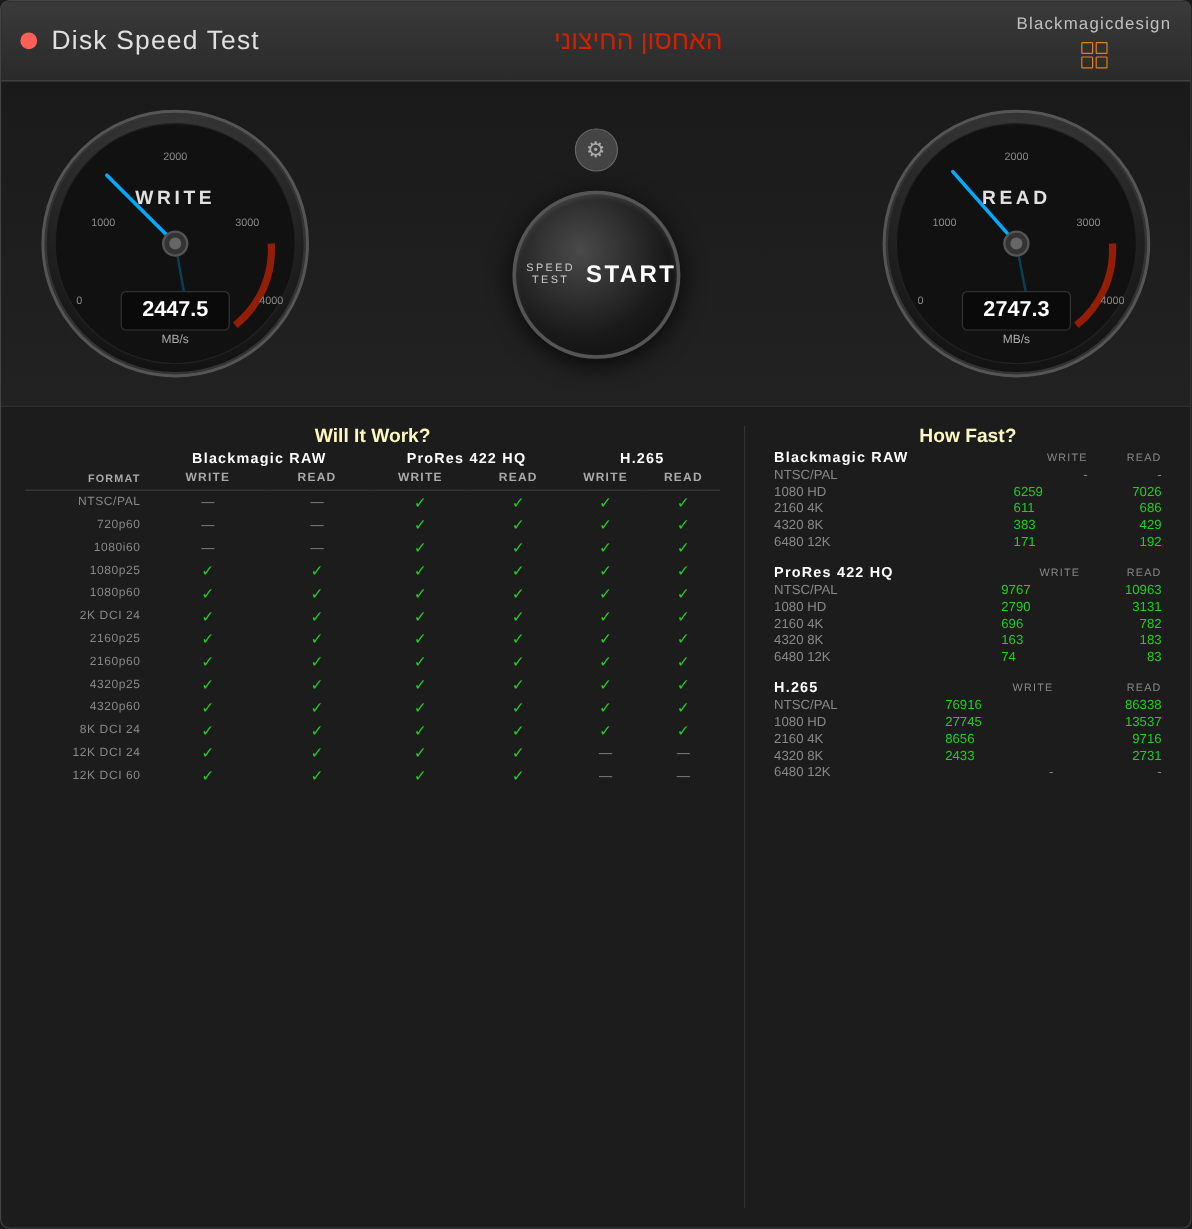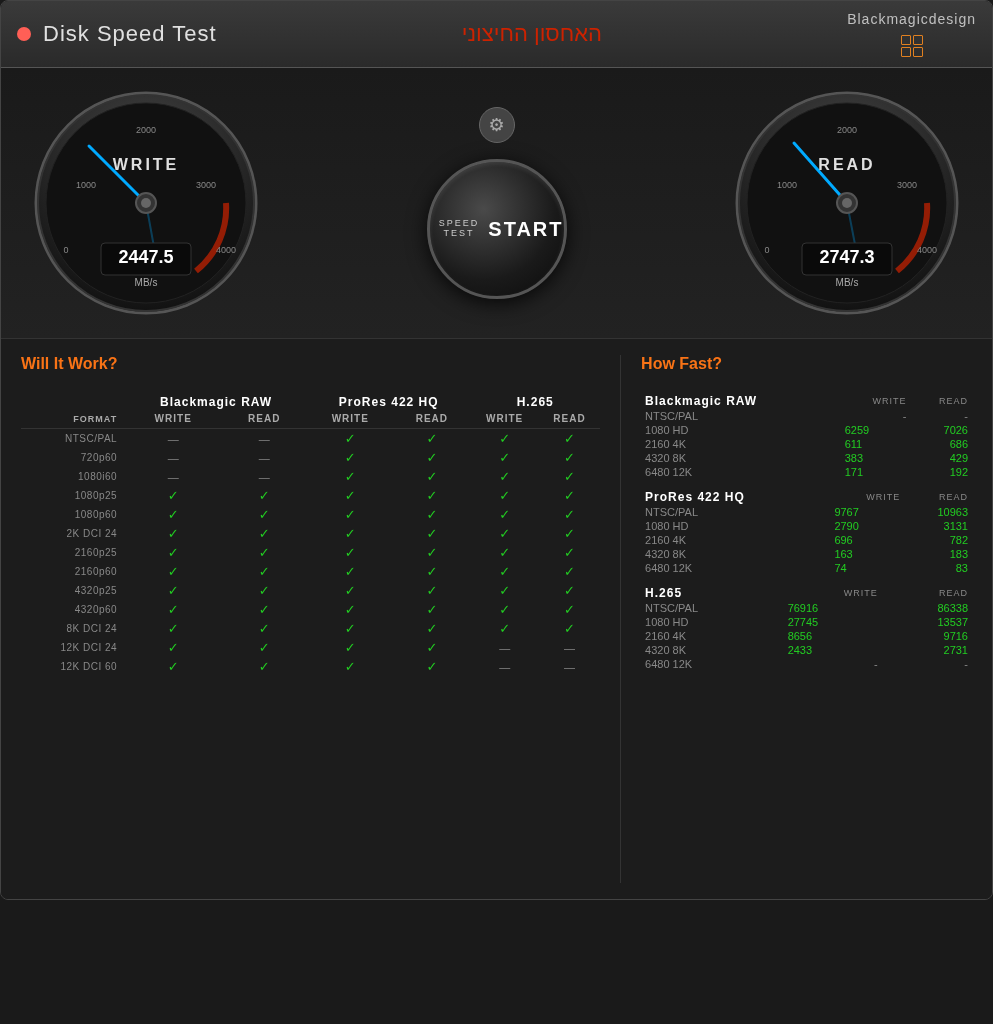--- a/index.html
+++ b/index.html
@@ -5,21 +5,21 @@
     * { margin: 0; padding: 0; box-sizing: border-box; }
     body {
       width: 993px;
       height: 1024px;
       background: #1a1a1a;
       font-family: 'Arial', sans-serif;
       overflow: hidden;
     }
     .app-window {
       width: 993px;
-      height: 900px;
+      height: 1024px;
       background: #1e1e1e;
       border: 1px solid #444;
       border-radius: 8px;
       overflow: hidden;
       display: flex;
       flex-direction: column;
     }
     
     .title-bar {
       background: linear-gradient(180deg, #3a3a3a 0%, #2a2a2a 100%);
@@ -139,25 +139,25 @@
     .will-it-work {
       flex: 1.4;
       padding-right: 20px;
       border-right: 1px solid #333;
     }
     .how-fast {
       flex: 0.8;
       padding-left: 20px;
     }
     .section-title {
-      color: #f97316;
+      color: #fef9c3;
       font-size: 16px;
       font-weight: bold;
-      text-align: left;
-      margin-bottom: 20px;
+      text-align: center;
+      margin-bottom: 0;
     }
     
     .wiw-table {
       width: 100%;
       border-collapse: collapse;
       font-size: 11px;
     }
     .wiw-table th {
       color: #aaaaaa;
       font-weight: bold;

